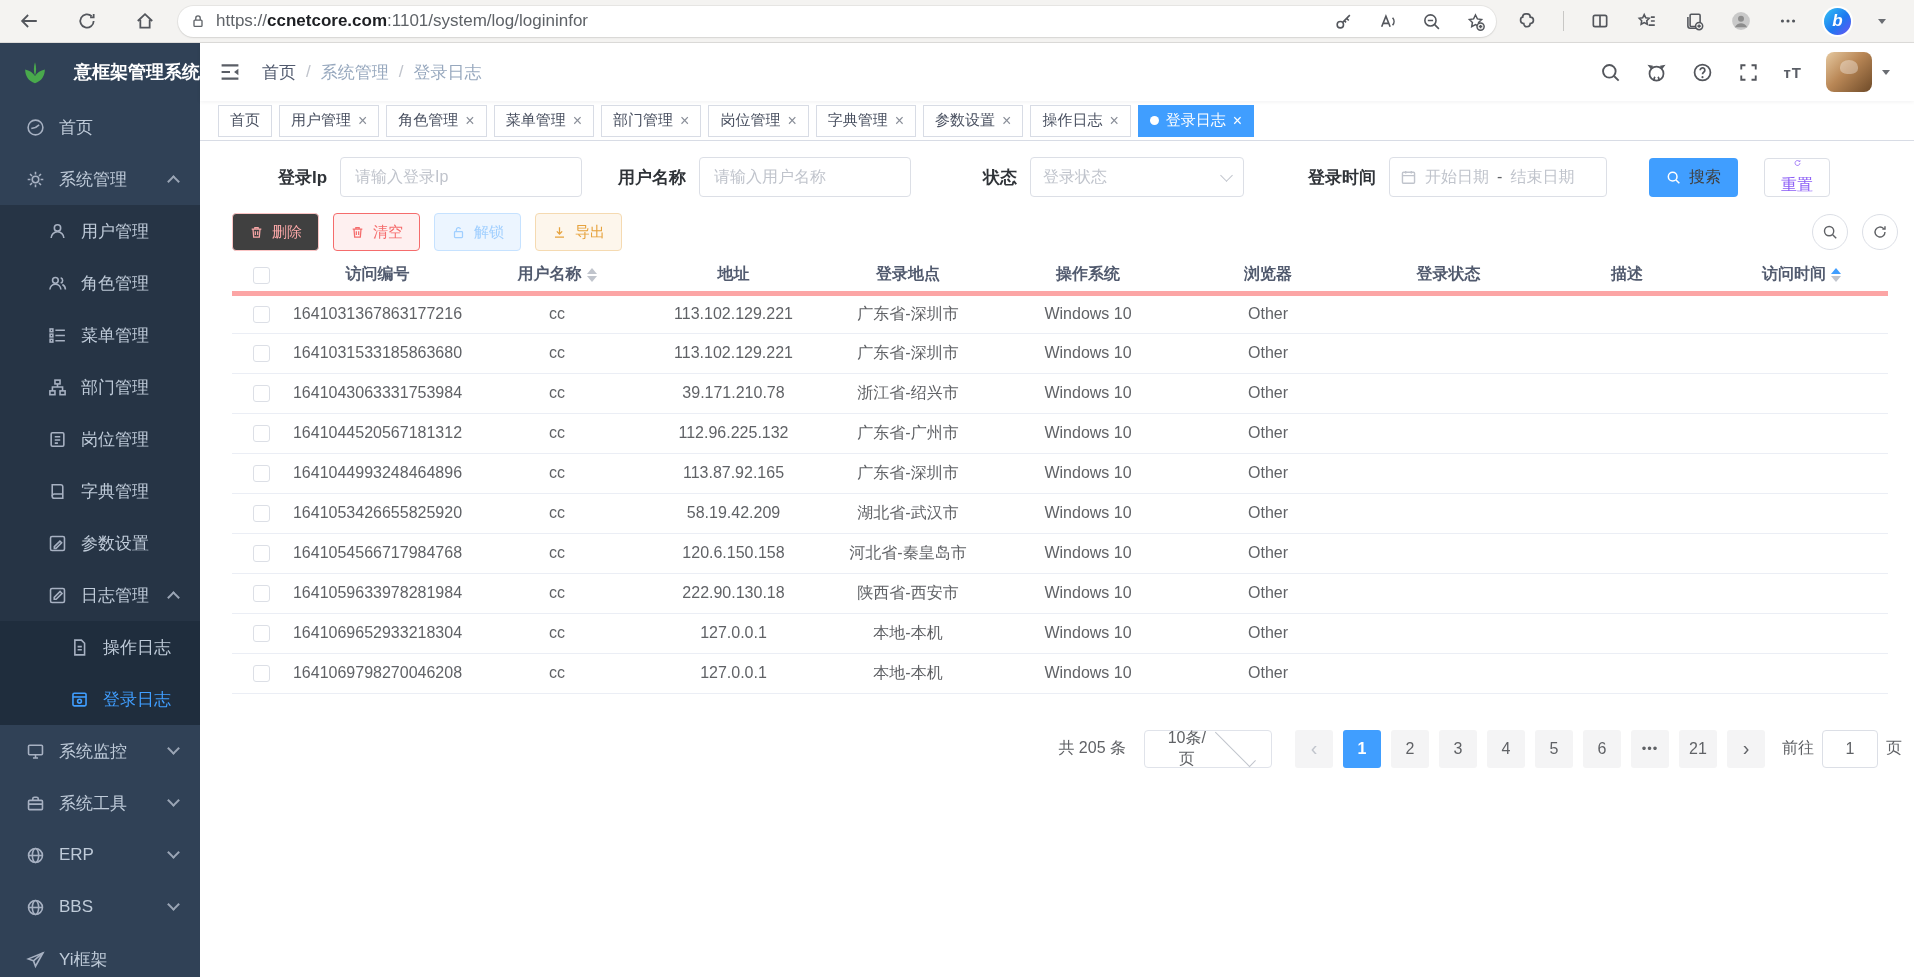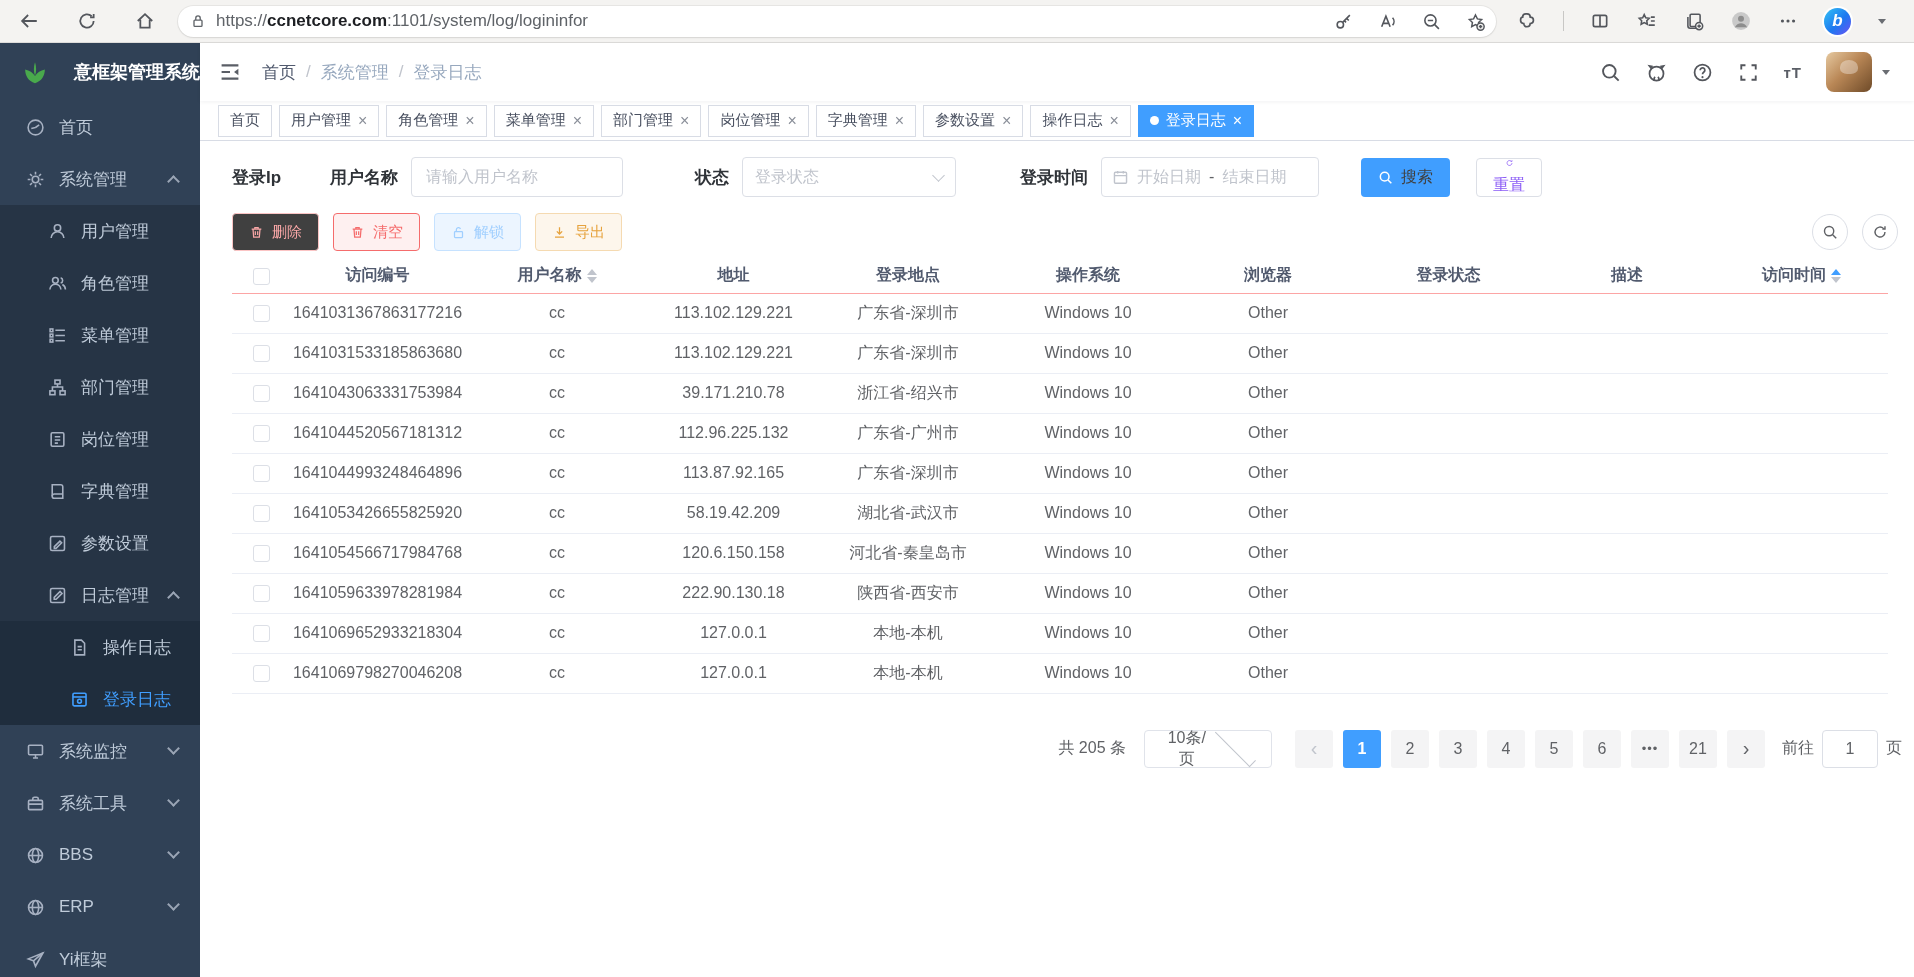--- a/index.html
+++ b/index.html
@@ -76,21 +76,21 @@
     border:1px solid #d8dce5; background:#fff; color:#495060; font-size:15px;
     cursor:pointer; white-space:nowrap; }
   .tag .x { font-size:16px; color:#8a8f99; line-height:1; cursor:pointer; }
   .tag.active { background:#409EFF; border-color:#409EFF; color:#fff; }
   .tag.active .x { color:#fff; }
   .tag .dot { width:9px; height:9px; border-radius:50%; background:#fff; }
 
   
   .content { flex:1; padding:8px 12px 0 32px; }
 
-  .filter-row { display:flex; align-items:center; height:40px; margin-top:8px; }
+  .filter-row { display:flex; align-items:center; height:40px; margin-top:8px;margin-left:46px; }
   .fg { display:flex; align-items:center; }
   .flabel { font-size:17px; font-weight:700; color:#2f3338; margin-right:13px; white-space:nowrap; }
   .finput { height:40px; border:1px solid #dcdfe6; border-radius:4px; background:#fff;
     font-size:16px; color:#606266; padding:0 14px; outline:none; }
   .finput::placeholder { color:#c0c4cc; }
   .fselect { width:214px; height:40px; border:1px solid #dcdfe6; border-radius:4px;
     display:flex; align-items:center; padding:0 12px; cursor:pointer; }
   .fselect .ph { color:#c0c4cc; font-size:16px; flex:1; }
   .sel-chev { width:9px; height:9px; border-right:1.6px solid #c0c4cc;
     border-bottom:1.6px solid #c0c4cc; transform:rotate(45deg); margin-top:-4px; }
@@ -116,21 +116,21 @@
   .mini-btn { width:36px; height:36px; border-radius:50%; border:1px solid #dcdfe6;
     background:#fff; color:#606266; display:flex; align-items:center; justify-content:center; cursor:pointer; }
   .mini-btn svg { width:16px; height:16px; }
 
   
   table { border-collapse:collapse; table-layout:fixed; width:1656px; margin-top:8px; }
   th { height:34px; font-size:16px; color:#515a6e; font-weight:700; text-align:center;
     white-space:nowrap; }
   td { height:40px; font-size:16px; color:#606266; text-align:center;
     border-bottom:1px solid #ebeef5; white-space:nowrap; overflow:hidden; }
-  tbody tr:first-child td { border-top:1px solid #fca5a5; }
+  tbody tr:first-child td { border-top:5px solid #fca5a5; }
   .th-inner { display:inline-flex; align-items:center; gap:5px; }
   .sort { display:inline-flex; flex-direction:column; gap:2px; }
   .sort i { width:0; height:0; border-left:5px solid transparent; border-right:5px solid transparent; display:block; }
   .sort .up { border-bottom:6px solid #c0c4cc; }
   .sort .dn { border-top:6px solid #c0c4cc; }
   .sort .up.on { border-bottom-color:#409EFF; }
   .checkbox { width:17px; height:17px; border:1px solid #dcdfe6; border-radius:3px;
     background:#fff; display:inline-block; vertical-align:middle; cursor:pointer; }
 
   
@@ -372,30 +372,30 @@
             </svg>
           <span>系统工具</span>
           <span class="chev down"></span>
         </div>
         <div class="mi">
           <svg class="ic" viewBox="0 0 18 18" fill="none" stroke="currentColor" stroke-width="1.5">
               <circle cx="9" cy="9" r="6.6"></circle>
               <ellipse cx="9" cy="9" rx="3" ry="6.6"></ellipse>
               <path d="M2.4 9h13.2"></path>
             </svg>
-          <span>BBS</span>
+          <span>ERP</span>
           <span class="chev down"></span>
         </div>
         <div class="mi">
           <svg class="ic" viewBox="0 0 18 18" fill="none" stroke="currentColor" stroke-width="1.5">
               <circle cx="9" cy="9" r="6.6"></circle>
               <ellipse cx="9" cy="9" rx="3" ry="6.6"></ellipse>
               <path d="M2.4 9h13.2"></path>
             </svg>
-          <span>ERP</span>
+          <span>BBS</span>
           <span class="chev down"></span>
         </div>
         <div class="mi">
           <svg class="ic" viewBox="0 0 18 18" fill="none" stroke="currentColor" stroke-width="1.5">
               <path d="M16 2.8L2.2 8.4l4.9 1.9L9 15.4z"></path>
               <path d="M16 2.8L7.1 10.3"></path>
             </svg>
           <span>Yi框架</span>
         </div>
       </nav>
@@ -486,20 +486,21 @@
             <span>登录日志</span>
             <span class="x">×</span>
           </span>
       </div>
 
       <div class="content">
 
         <div class="filter-row">
           <div class="fg">
             <span class="flabel">登录Ip</span>
+            <input class="finput" style="width: 242px;" placeholder="请输入登录Ip">
           </div>
           <div class="fg" style="margin-left:36px">
             <span class="flabel">用户名称</span>
             <input class="finput" style="width: 212px;" placeholder="请输入用户名称">
           </div>
           <div class="fg" style="margin-left:72px">
             <span class="flabel">状态</span>
             <div class="fselect">
               <span class="ph">登录状态</span>
               <span class="sel-chev"></span>

